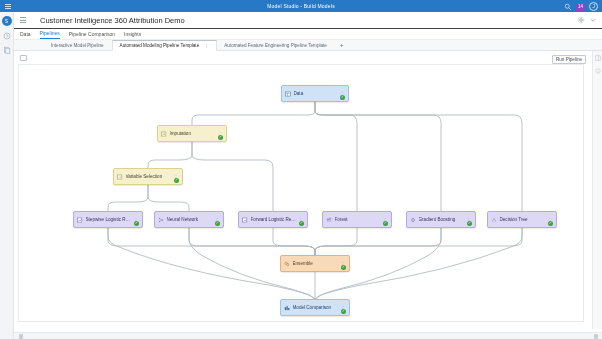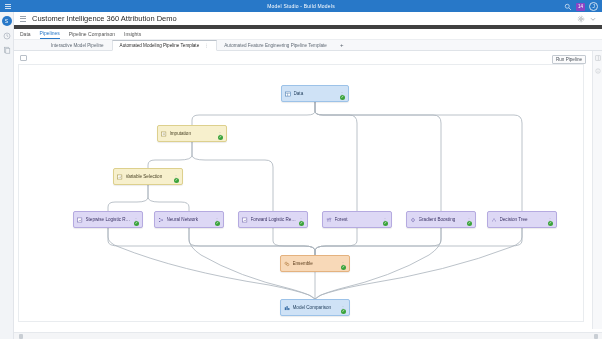--- a/index.html
+++ b/index.html
@@ -46,22 +46,22 @@
   }
   #left-rail .rail-logo {
     width:10px; height:10px; border-radius:50%; background:#2878c8; color:#fff;
     font-size:5px; display:flex; align-items:center; justify-content:center;
   }
   #left-rail .rail-ico { width:8px; height:8px; opacity:.55; }
 
   
   #page-header {
     position:absolute; left:14px; top:12px; width:588px; height:17px;
-    background:#ffffff; border-bottom:4px solid #404040;
-    display:flex; align-items:center;
+    background:#ffffff; border-bottom:1px solid #404040;
+    display:flex; align-items:center;gap:8px;
   }
   #page-header .hdr-burger {
     width:6px; height:6px; margin-left:6px; margin-right:6px; display:flex;
     flex-direction:column; justify-content:space-between;
   }
   #page-header .hdr-burger i { height:1px; background:#9aa3ad; display:block; }
   #page-title { font-size:7.5px; color:#2b2b2b; }
   #page-header-right { margin-left:auto; margin-right:5px; display:flex; gap:4px; align-items:center; }
 
   

